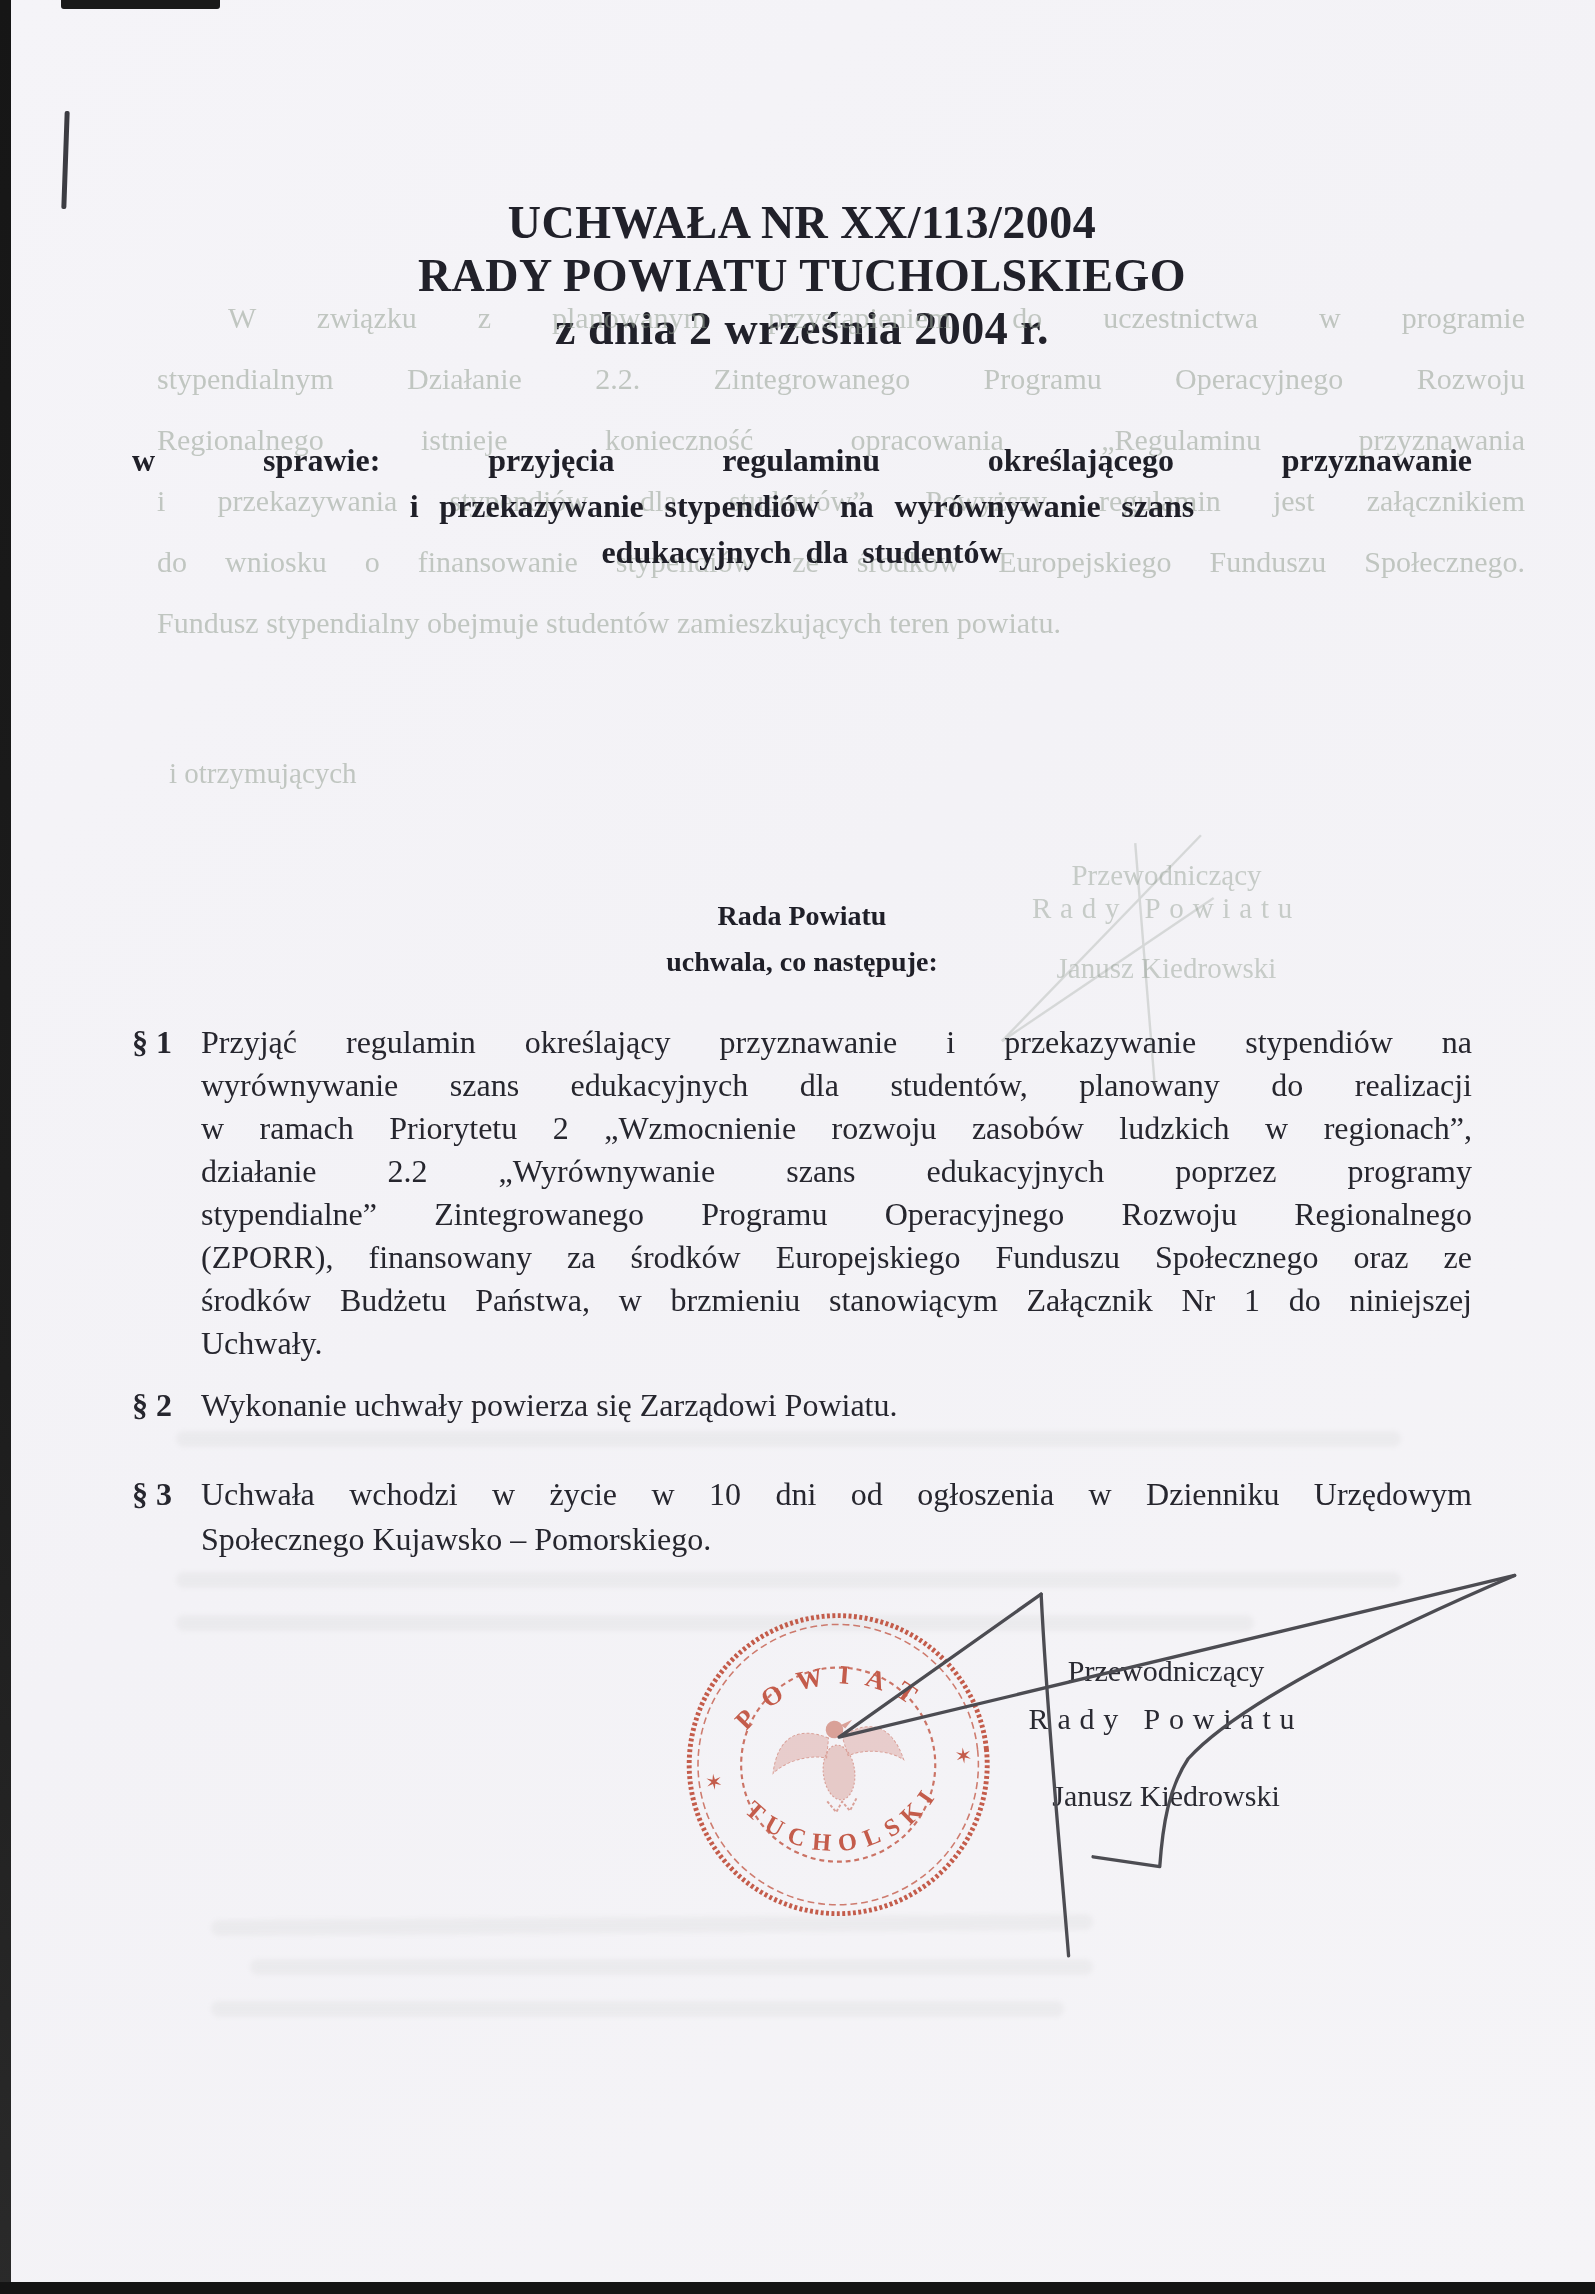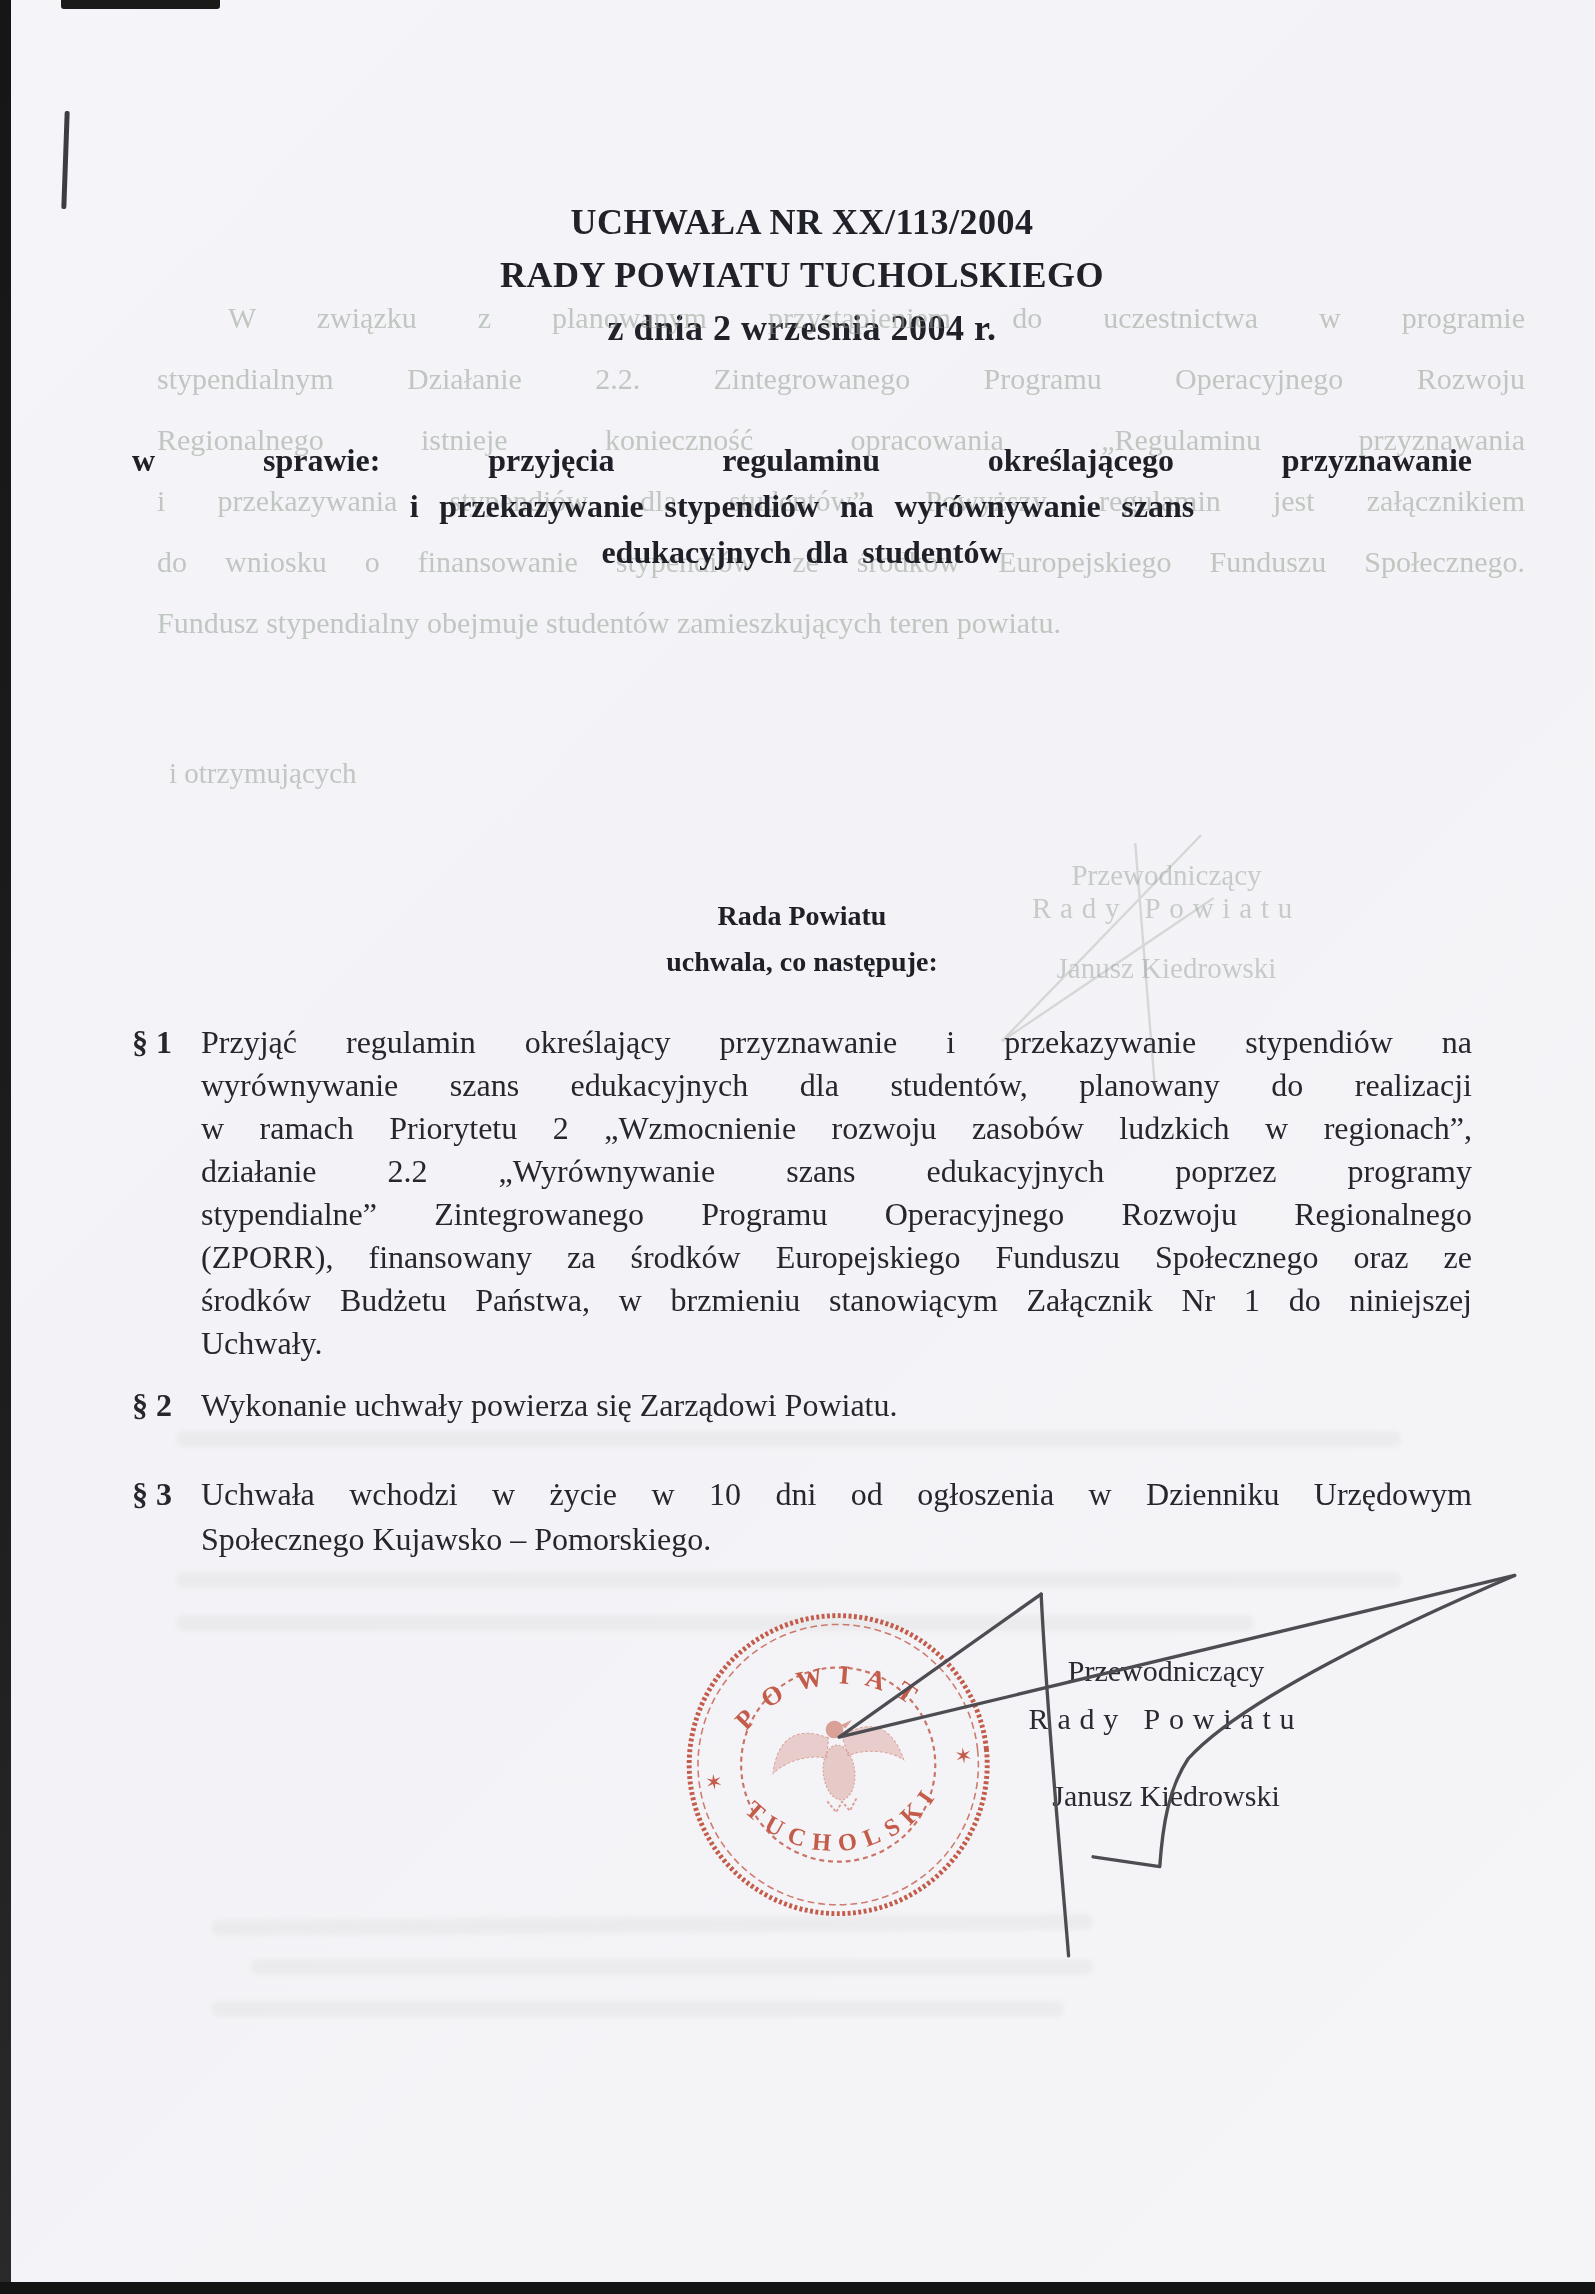--- a/index.html
+++ b/index.html
@@ -14,21 +14,21 @@
   
   .edge-left{position:absolute;left:0;top:0;width:10.8px;height:2295px;background:linear-gradient(180deg,#161616 0%,#1d1d1d 60%,#2a2a2a 100%);}
   .edge-bottom{position:absolute;left:0;top:2282px;width:1596px;height:12.7px;background:#141414;}
   .edge-topleft{position:absolute;left:61px;top:0;width:159px;height:8.8px;background:#1a1a1a;border-radius:0 0 2.9px 2.9px;}
   .pen-mark{position:absolute;left:63px;top:111px;width:4.9px;height:98px;background:#3c3c42;transform:rotate(2deg);border-radius:2px;}
 
   .abs{position:absolute;}
   .jlast{text-align:justify;text-align-last:justify;}
 
   
-  .title-block{left:132px;top:196px;width:1340px;text-align:center;font-weight:bold;font-size:36px;line-height:53px;color:#21212a;letter-spacing:0.5px;}
+  .title-block{left:132px;top:196px;width:1340px;text-align:center;font-weight:bold;font-size:46px;line-height:53px;color:#21212a;letter-spacing:0.5px;}
 
   
   .ghost{color:#97a295;opacity:.55;filter:blur(0.6px);}
   .ghost-intro{left:137px;top:287px;width:1368px;font-size:30px;line-height:61px;z-index:1;margin-left:20px;}
   .ghost-intro .g{text-align:justify;text-align-last:justify;}
   .ghost-intro .g.noj{text-align:left;text-align-last:left;}
   .g-indent{text-indent:71px;}
   .ghost-after-zm{left:169px;top:757px;font-size:29px;}
   .ghost-sig{left:956px;top:859px;width:421px;text-align:center;font-size:29px;color:#9aa59a;opacity:.5;filter:blur(0.7px);z-index:1;}
   .ghost-sig .sp{letter-spacing:8.8px;}

